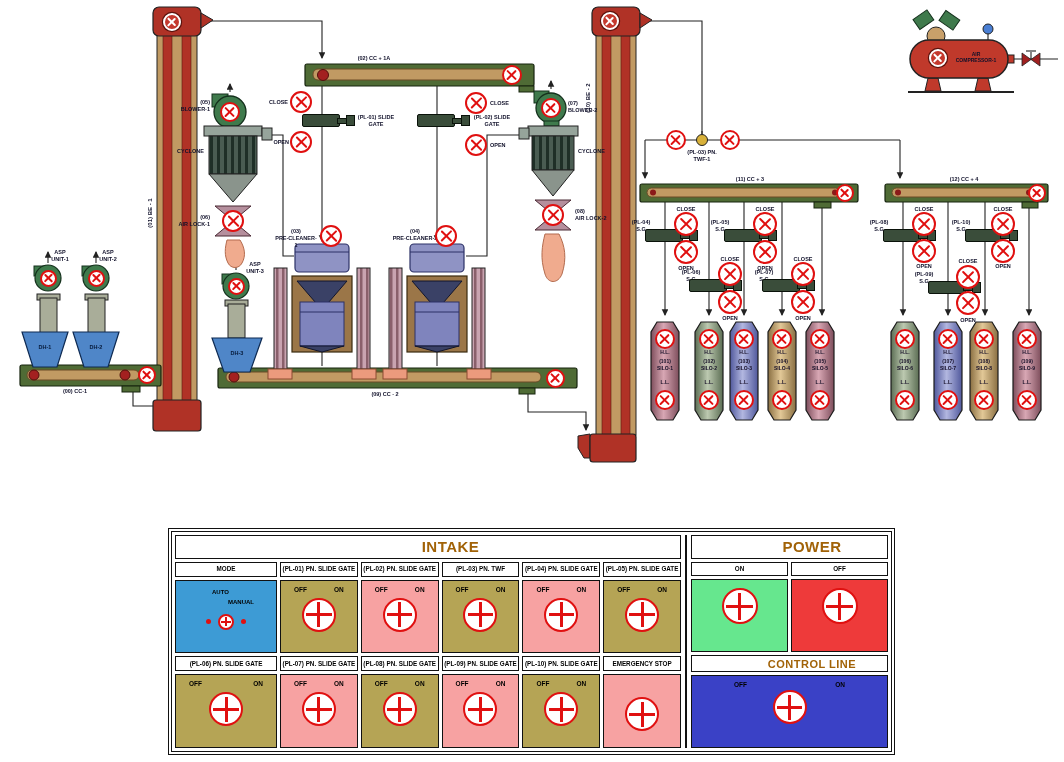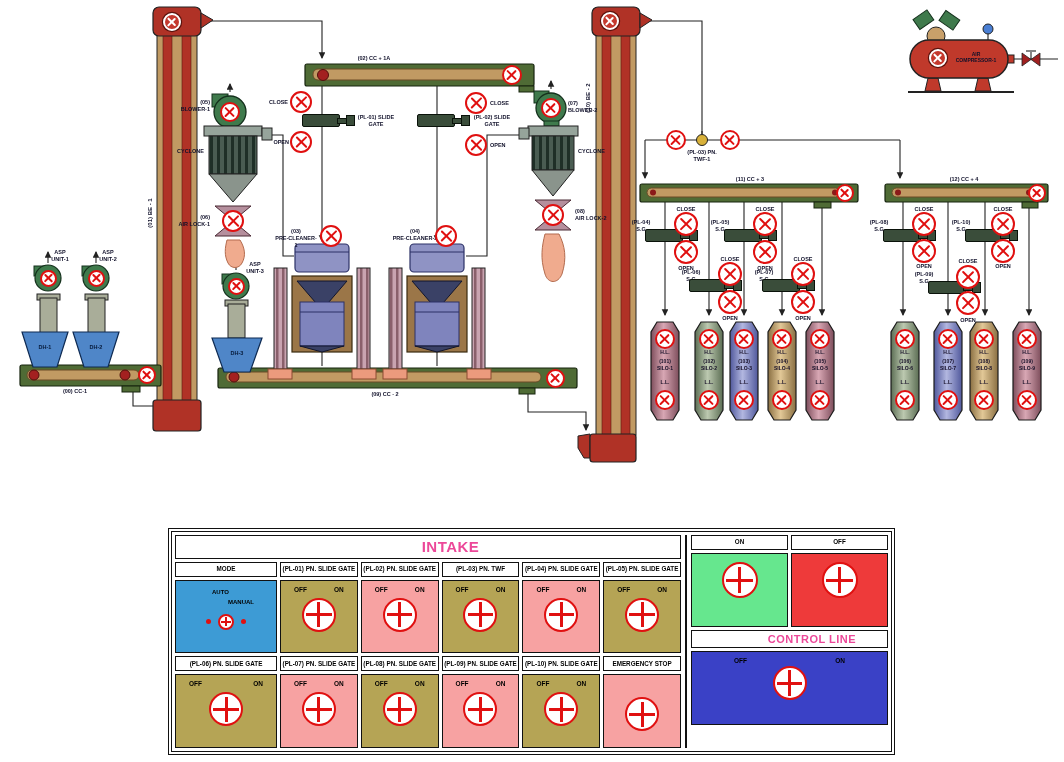--- a/index.html
+++ b/index.html
@@ -31,21 +31,21 @@
   .gate::after{content:"";position:absolute;right:-16px;top:0px;width:7px;height:9px;background:#3a4d3a;border:1px solid #0a120a;}
 
   
   .panel{position:absolute;left:168px;top:528px;width:727px;height:227px;border:1.5px solid #111;
          padding:2px;background:#fff;box-sizing:border-box;}
   .panel-inner{border:1.5px solid #111;height:100%;box-sizing:border-box;display:flex;gap:4px;
          padding:3px;background:#fff;}
   .intake{flex:0 0 506px;display:flex;flex-direction:column;gap:3px;}
   .pside{flex:1;display:flex;flex-direction:column;gap:3px;border-left:2.5px solid #111;padding-left:4px;}
   .sec-title{border:1px solid #111;height:22px;display:flex;align-items:center;justify-content:center;
-         font-weight:bold;font-size:15px;letter-spacing:.5px;color:#ec4899;background:#fff;padding-left:45px;}
+         font-weight:bold;font-size:15px;letter-spacing:.5px;color:#a16207;background:#fff;padding-left:45px;}
   .sec-title.cl{height:16px;font-size:11px;}
   .grid6{display:grid;grid-template-columns:102px repeat(5,1fr);gap:3px;}
   .grid2{display:grid;grid-template-columns:1fr 1fr;gap:3px;}
   .hdr-row{height:15px;}
   .hcell{border:1px solid #111;background:#fff;display:flex;align-items:center;justify-content:center;
          font-weight:bold;font-size:6.3px;color:#000;text-align:center;line-height:1;}
   .btn-row{height:74px;}
   .cell{border:1px solid #111;position:relative;display:flex;flex-direction:column;align-items:center;box-sizing:border-box;}
   .kh{background:#b5a455}.pk{background:#f7a2a2}.mode{background:#3d9bd5}
   .gn{background:#66e78e}.rd{background:#ee3a3a}.bl{background:#3a41c6}
@@ -580,20 +580,21 @@
               </div>
             <button class="pb"></button>
           </div>
           <div class="cell pk">
             <button class="pb" style="margin-top:22px;"></button>
           </div>
         </div>
       </div>
 
       <div class="pside">
+        <div class="sec-title">POWER</div>
         <div class="grid2 hdr-row">
           <div class="hcell">ON</div>
           <div class="hcell">OFF</div>
         </div>
         <div class="grid2 btn-row">
           <div class="cell gn">
             <button class="pb lg"></button>
           </div>
           <div class="cell rd">
             <button class="pb lg"></button>

